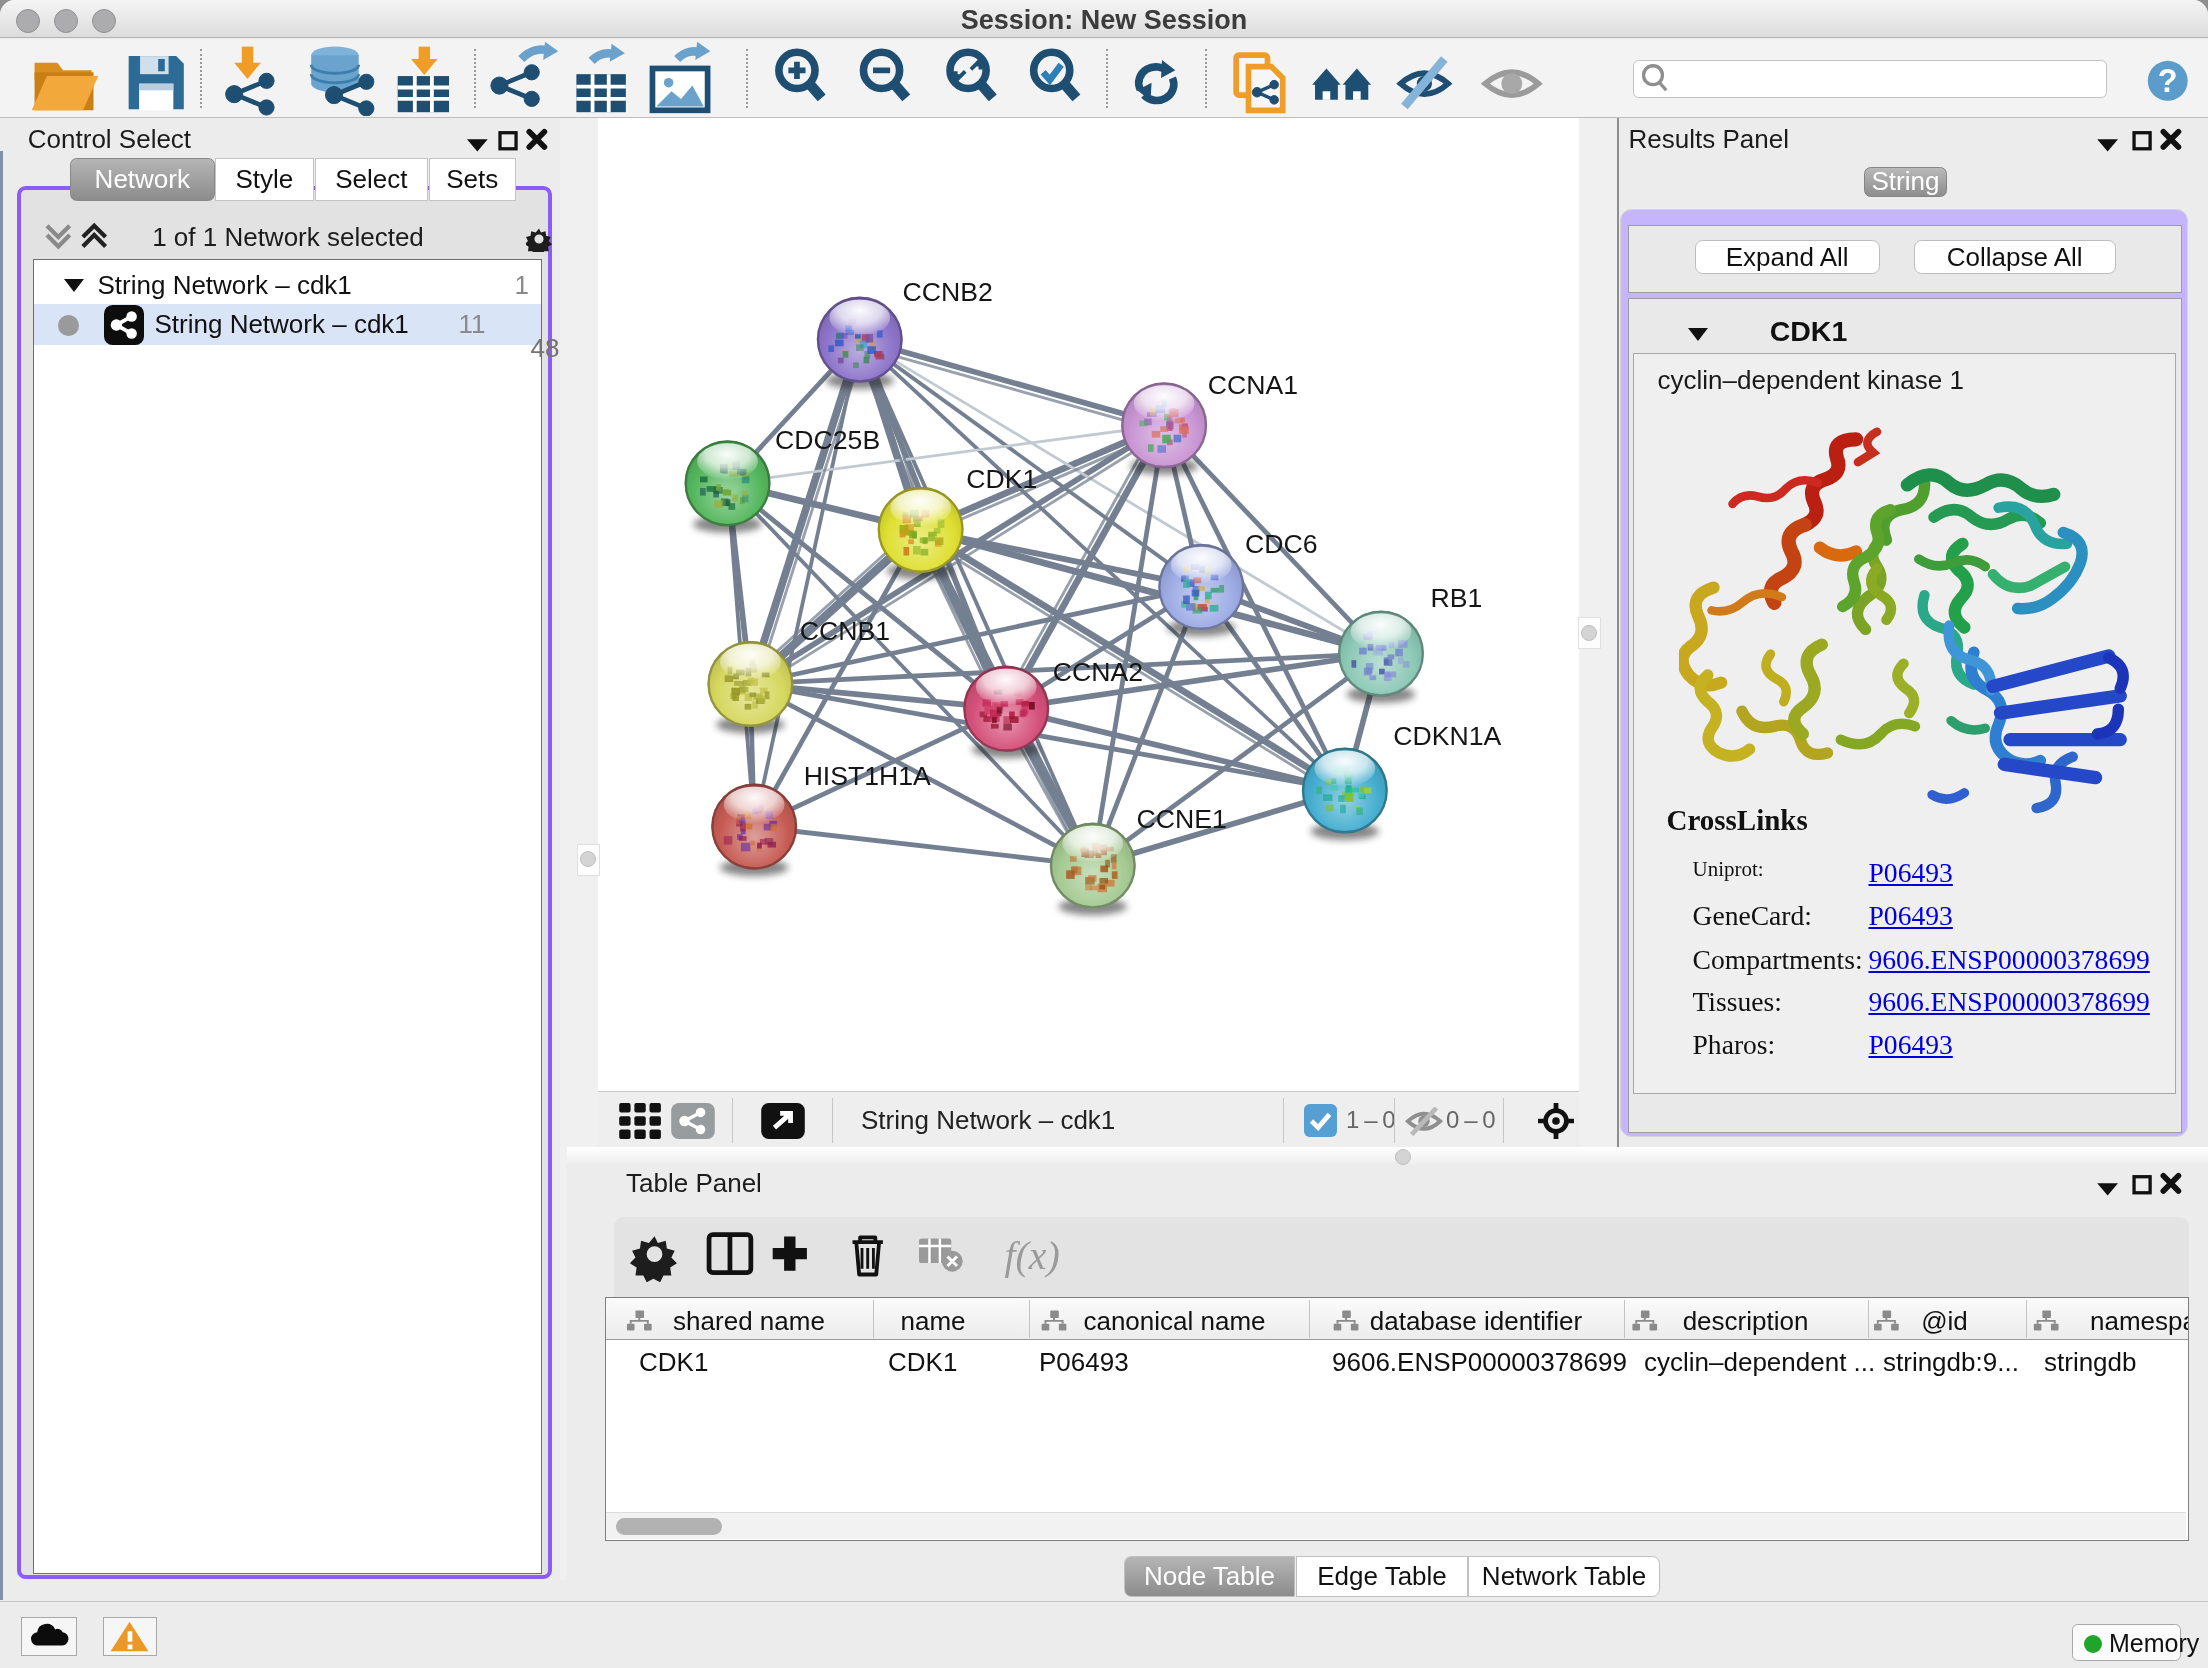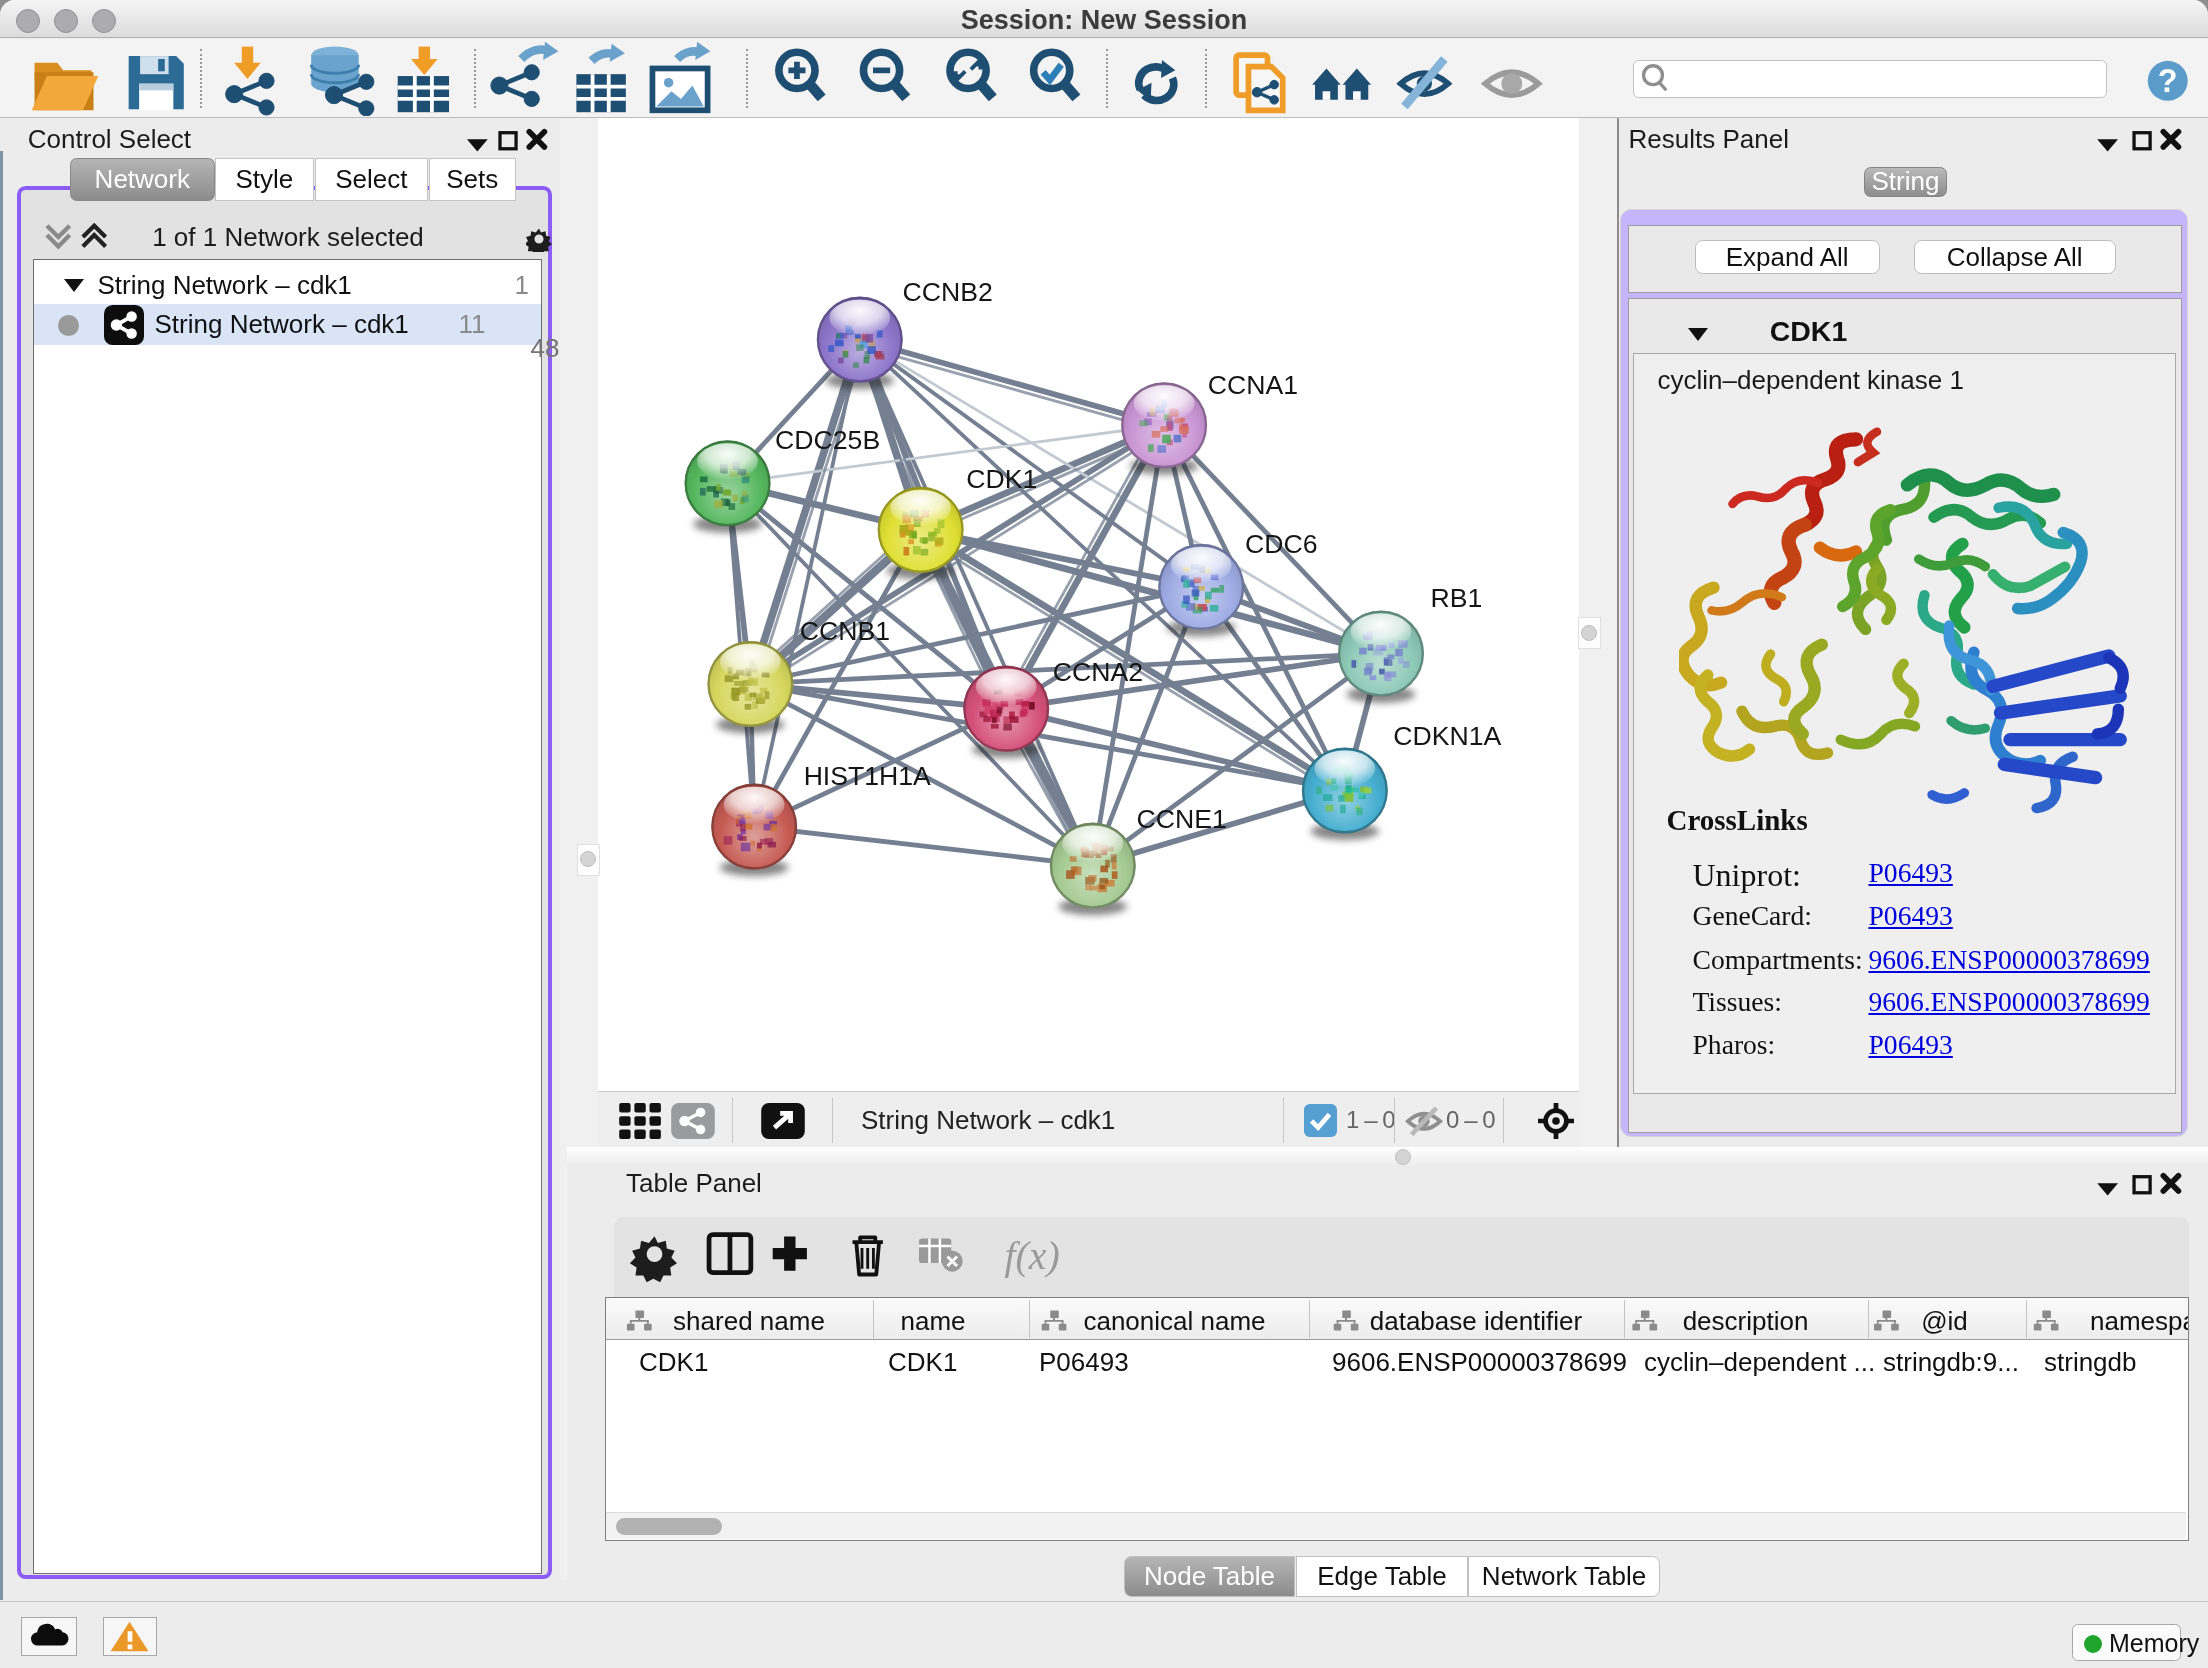--- a/index.html
+++ b/index.html
@@ -873,21 +873,21 @@
               <path d="M452,244 q22,10 12,32 m-2,22 q0,24 -22,26" stroke="#1c35b8" stroke-width="12"></path>
               <path d="M300,386 q-18,12 -34,2" stroke="#2f5fd0" stroke-width="10"></path>
               <path d="M208,150 q-14,16 4,28 q18,10 6,26" stroke="#8aaa24" stroke-width="11"></path>
               <path d="M236,250 q-14,14 2,26 q16,10 4,26" stroke="#9bb026" stroke-width="11"></path>
               <path d="M252,140 q18,12 36,4 q18,-8 34,4" stroke="#3f9c3a" stroke-width="10"></path>
               <path d="M286,310 q16,14 36,8" stroke="#2f9e6e" stroke-width="10"></path>
               <path d="M96,240 q-12,16 6,26 q16,8 8,24" stroke="#bfae20" stroke-width="10"></path>
             </g>
           </svg>
           <div class="serif abs" style="left:32px;top:450px;font-size:29px;font-weight:bold;color:#111;">CrossLinks</div>
-          <div class="serif abs" style="left:58px;top:503px;font-size:32px;color:#111;">Uniprot:</div>
+          <div class="serif abs" style="left:58px;top:503px;font-size:21px;color:#111;">Uniprot:</div>
           <div class="serif xlink abs" style="left:234px;top:503px;font-size:27.6px;">P06493</div>
           <div class="serif abs" style="left:58px;top:546px;font-size:27.6px;color:#111;">GeneCard:</div>
           <div class="serif xlink abs" style="left:234px;top:546px;font-size:27.6px;">P06493</div>
           <div class="serif abs" style="left:58px;top:590px;font-size:27.6px;color:#111;">Compartments:</div>
           <div class="serif xlink abs" style="left:234px;top:590px;font-size:27.6px;">9606.ENSP00000378699</div>
           <div class="serif abs" style="left:58px;top:632px;font-size:27.6px;color:#111;">Tissues:</div>
           <div class="serif xlink abs" style="left:234px;top:632px;font-size:27.6px;">9606.ENSP00000378699</div>
           <div class="serif abs" style="left:58px;top:675px;font-size:27.6px;color:#111;">Pharos:</div>
           <div class="serif xlink abs" style="left:234px;top:675px;font-size:27.6px;">P06493</div>
         </div>

